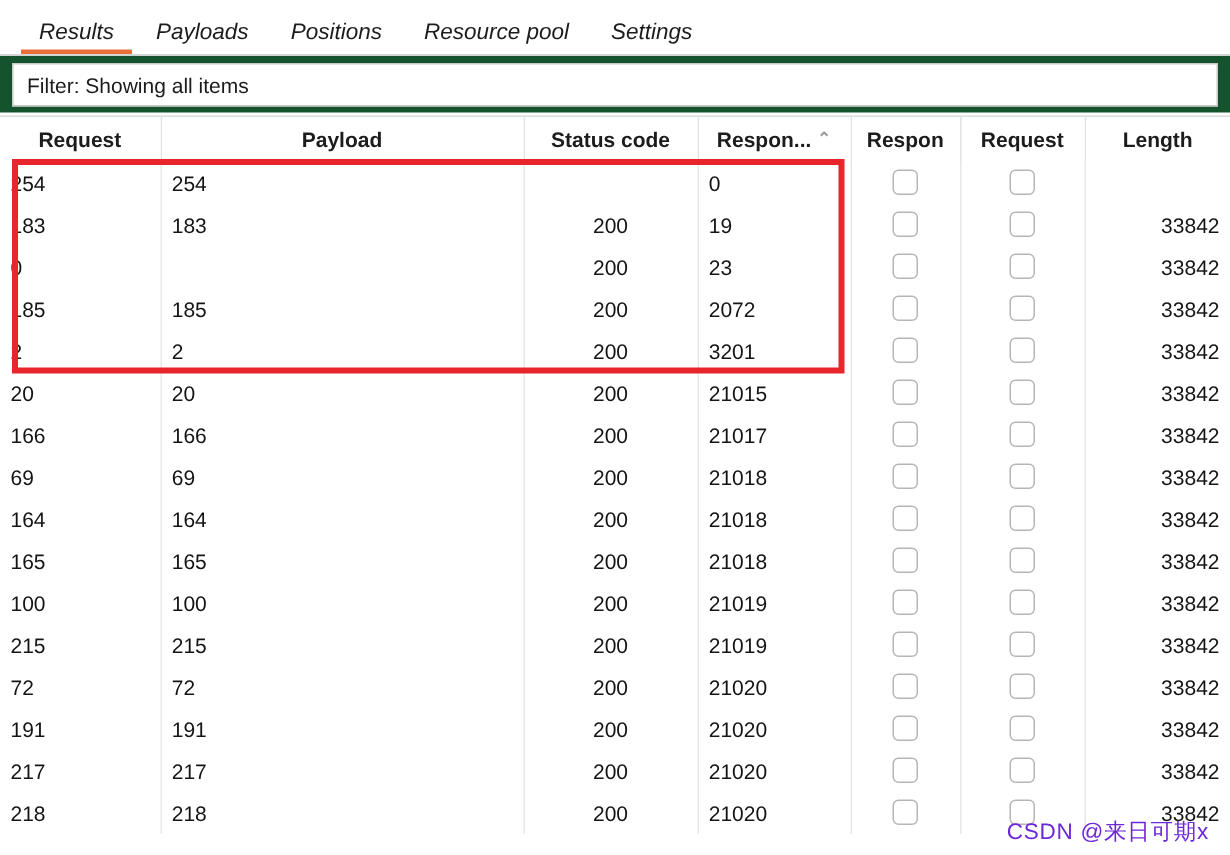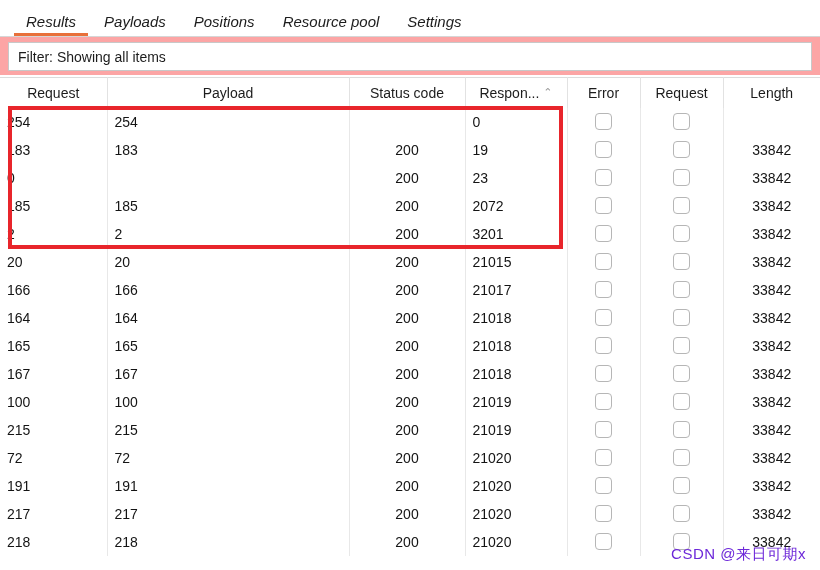--- a/index.html
+++ b/index.html
@@ -43,21 +43,21 @@
     left: 2px;
     right: 2px;
     bottom: 0;
     height: 3px;
     background: var(--accent, #e8703a);
   }
 
   
   .filterwrap {
     padding: 5px 8px 4px 8px;
-    background: #fca5a5;
+    background: #14532d;
   }
   .filterbar {
     border: 1px solid #c8c8c8;
     background: #ffffff;
     height: 29px;
     display: flex;
     align-items: center;
     padding-left: 9px;
     box-sizing: border-box;
     font-size: 14px;
@@ -69,21 +69,21 @@
     position: relative;
     margin-top: 2px;
   }
   table.grid {
     width: 820px;
     border-collapse: collapse;
     table-layout: fixed;
     font-size: 14px;
   }
   table.grid thead th {
-    font-weight: normal;
+    font-weight: bold;
     font-size: 14px;
     color: #1c1c1c;
     height: 30px;
     background: #ffffff;
     border-top: 1px solid #dcdcdc;
     border-right: 1px solid #e2e2e2;
     padding: 0 6px;
     box-sizing: border-box;
     text-align: center;
     white-space: nowrap;
@@ -107,21 +107,21 @@
     vertical-align: middle;
     white-space: nowrap;
     color: #141414;
   }
   table.grid tbody td.last { border-right: none; }
   td.c-request  { text-align: left; }
   td.c-payload  { text-align: left; }
   td.c-status   { text-align: center; padding-left: 10px; }
   td.c-resp     { text-align: left; padding-left: 9px; }
   td.c-chk      { text-align: center; border-right: 1px solid #e8e8e8; }
-  td.c-length   { text-align: center; padding-left: 16px; }
+  td.c-length   { text-align: right; padding-left: 16px; }
 
   .chk {
     display: inline-block;
     width: 17px;
     height: 17px;
     border: 1px solid #b6b6b6;
     border-radius: 4px;
     background: #ffffff;
     box-sizing: border-box;
     vertical-align: middle;
@@ -176,21 +176,21 @@
       <col style="width:73px">
       <col style="width:83px">
       <col style="width:97px">
     </colgroup>
     <thead>
       <tr>
           <th><span>Request</span></th>
           <th><span>Payload</span></th>
           <th><span>Status code</span></th>
           <th><span>Respon...</span><span class="sortcaret">⌃</span></th>
-          <th><span>Error</span></th>
+          <th><span>Respon</span></th>
           <th><span>Request</span></th>
           <th class="last"><span>Length</span></th>
         </tr>
     </thead>
     <tbody>
         <tr>
           <td class="c-request">254</td>
           <td class="c-payload">254</td>
           <td class="c-status"></td>
           <td class="c-resp">0</td>
@@ -246,40 +246,40 @@
         <tr>
           <td class="c-request">166</td>
           <td class="c-payload">166</td>
           <td class="c-status">200</td>
           <td class="c-resp">21017</td>
           <td class="c-chk"><span class="chk"></span></td>
           <td class="c-chk"><span class="chk"></span></td>
           <td class="c-length last">33842</td>
         </tr>
         <tr>
+          <td class="c-request">69</td>
+          <td class="c-payload">69</td>
+          <td class="c-status">200</td>
+          <td class="c-resp">21018</td>
+          <td class="c-chk"><span class="chk"></span></td>
+          <td class="c-chk"><span class="chk"></span></td>
+          <td class="c-length last">33842</td>
+        </tr>
+        <tr>
           <td class="c-request">164</td>
           <td class="c-payload">164</td>
           <td class="c-status">200</td>
           <td class="c-resp">21018</td>
           <td class="c-chk"><span class="chk"></span></td>
           <td class="c-chk"><span class="chk"></span></td>
           <td class="c-length last">33842</td>
         </tr>
         <tr>
           <td class="c-request">165</td>
           <td class="c-payload">165</td>
-          <td class="c-status">200</td>
-          <td class="c-resp">21018</td>
-          <td class="c-chk"><span class="chk"></span></td>
-          <td class="c-chk"><span class="chk"></span></td>
-          <td class="c-length last">33842</td>
-        </tr>
-        <tr>
-          <td class="c-request">167</td>
-          <td class="c-payload">167</td>
           <td class="c-status">200</td>
           <td class="c-resp">21018</td>
           <td class="c-chk"><span class="chk"></span></td>
           <td class="c-chk"><span class="chk"></span></td>
           <td class="c-length last">33842</td>
         </tr>
         <tr>
           <td class="c-request">100</td>
           <td class="c-payload">100</td>
           <td class="c-status">200</td>

